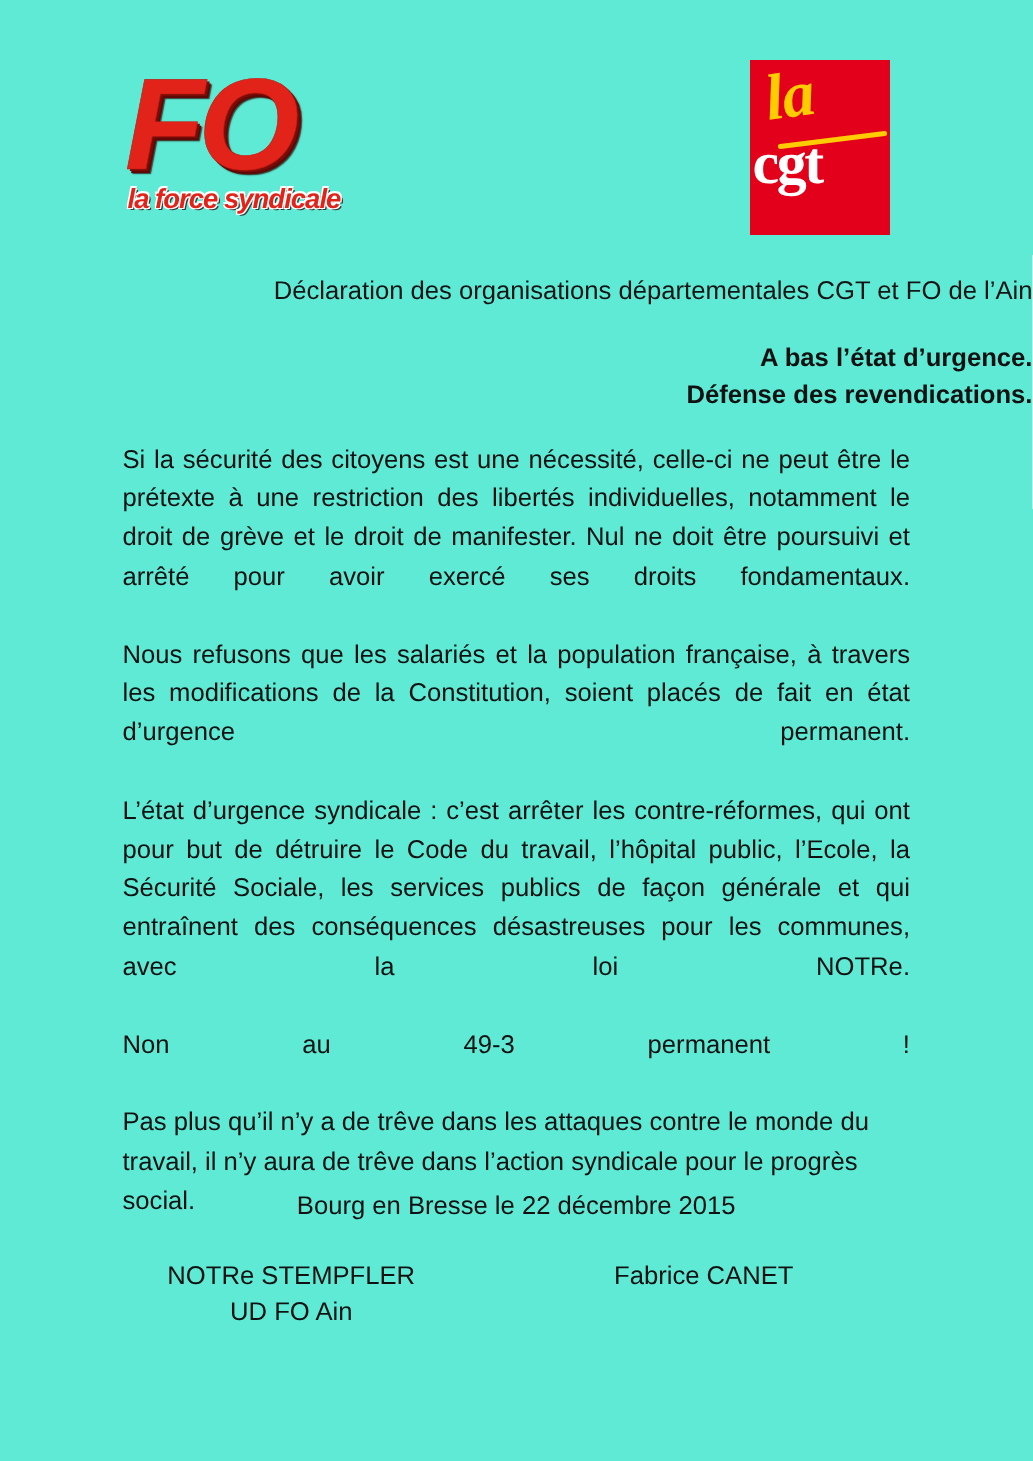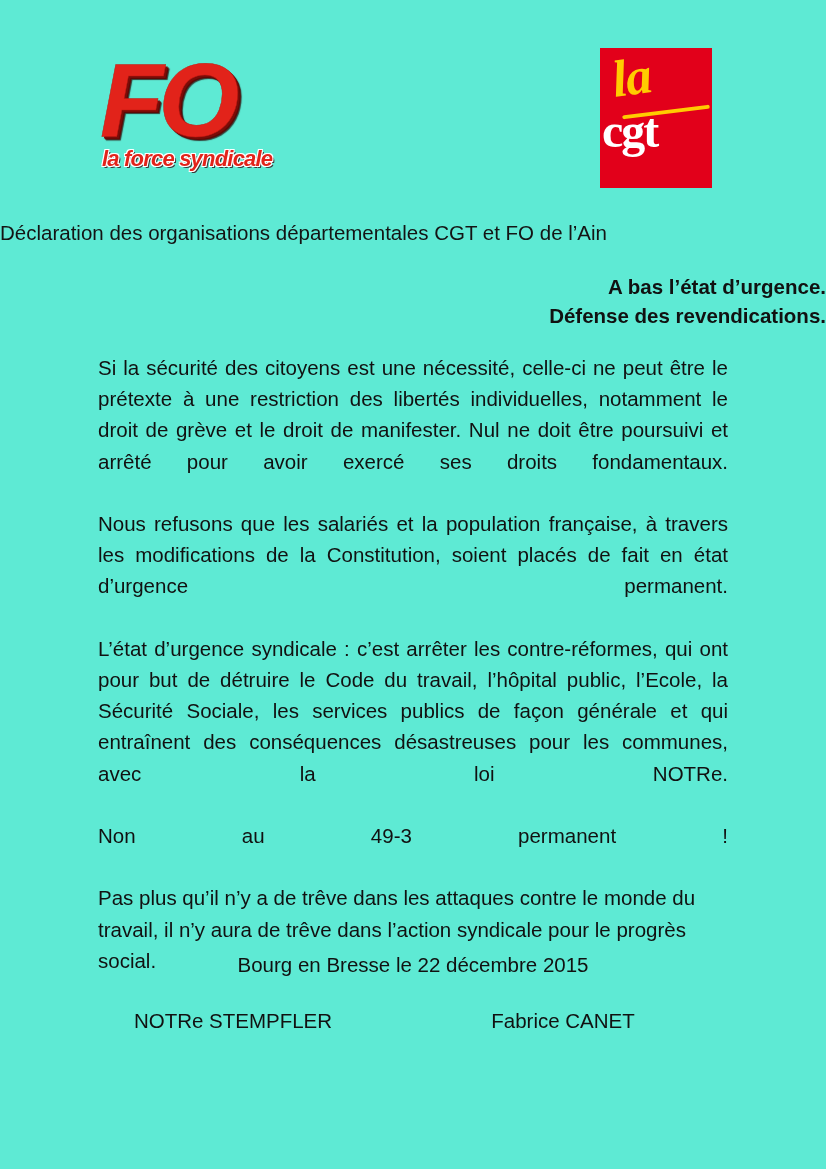--- a/index.html
+++ b/index.html
@@ -120,21 +120,21 @@
     color: #ffffff;
     white-space: nowrap;
   }
 
   
   .decl-title {
     position: absolute;
     left: 0;
     top: 219px;
     width: 826px;
-    text-align: left;
+    text-align: right;
     font-size: 20.5px;
     line-height: 28px;
     color: #141414;
   }
   .headline {
     position: absolute;
     left: 0;
     top: 272px;
     width: 826px;
     text-align: right;
@@ -232,19 +232,20 @@
     <p>L’état d’urgence syndicale : c’est arrêter les contre-réformes, qui ont pour but de détruire le Code du travail, l’hôpital public, l’Ecole, la Sécurité Sociale, les services publics de façon générale et qui entraînent des conséquences désastreuses pour les communes, avec la loi NOTRe.</p>
     <p>Non au 49-3 permanent !</p>
     <p>Pas plus qu’il n’y a de trêve dans les attaques contre le monde du travail, il n’y aura de trêve dans l’action syndicale pour le progrès social.</p>
   </div>
 
   <div class="date-line">Bourg en Bresse le 22 décembre 2015</div>
 
   <div class="signatures">
     <div class="sig sig-left">
       <div class="sig-name">NOTRe STEMPFLER</div>
+      <div class="sig-org">UD FO Ain</div>
     </div>
     <div class="sig sig-right">
       <div class="sig-name">Fabrice CANET</div>
     </div>
   </div>
 
 </div>
 
 </body></html>

